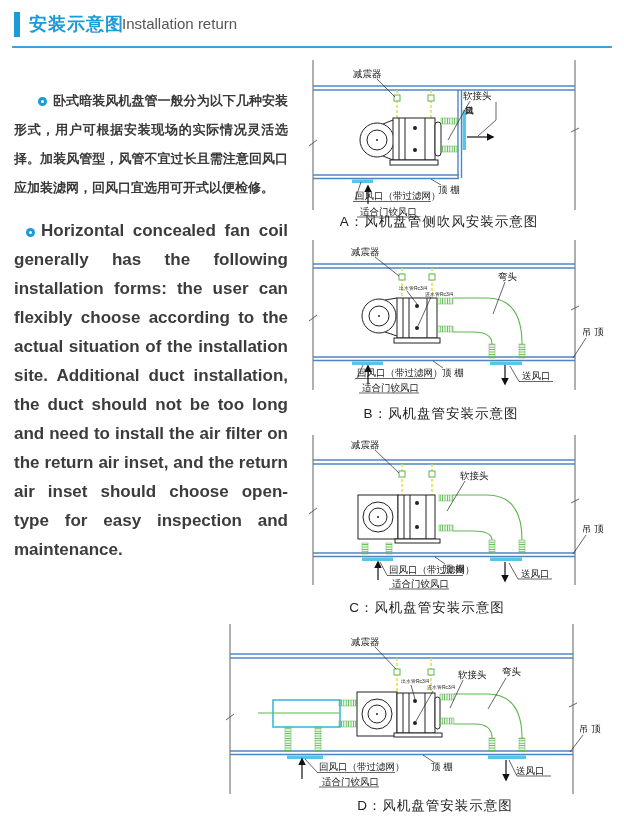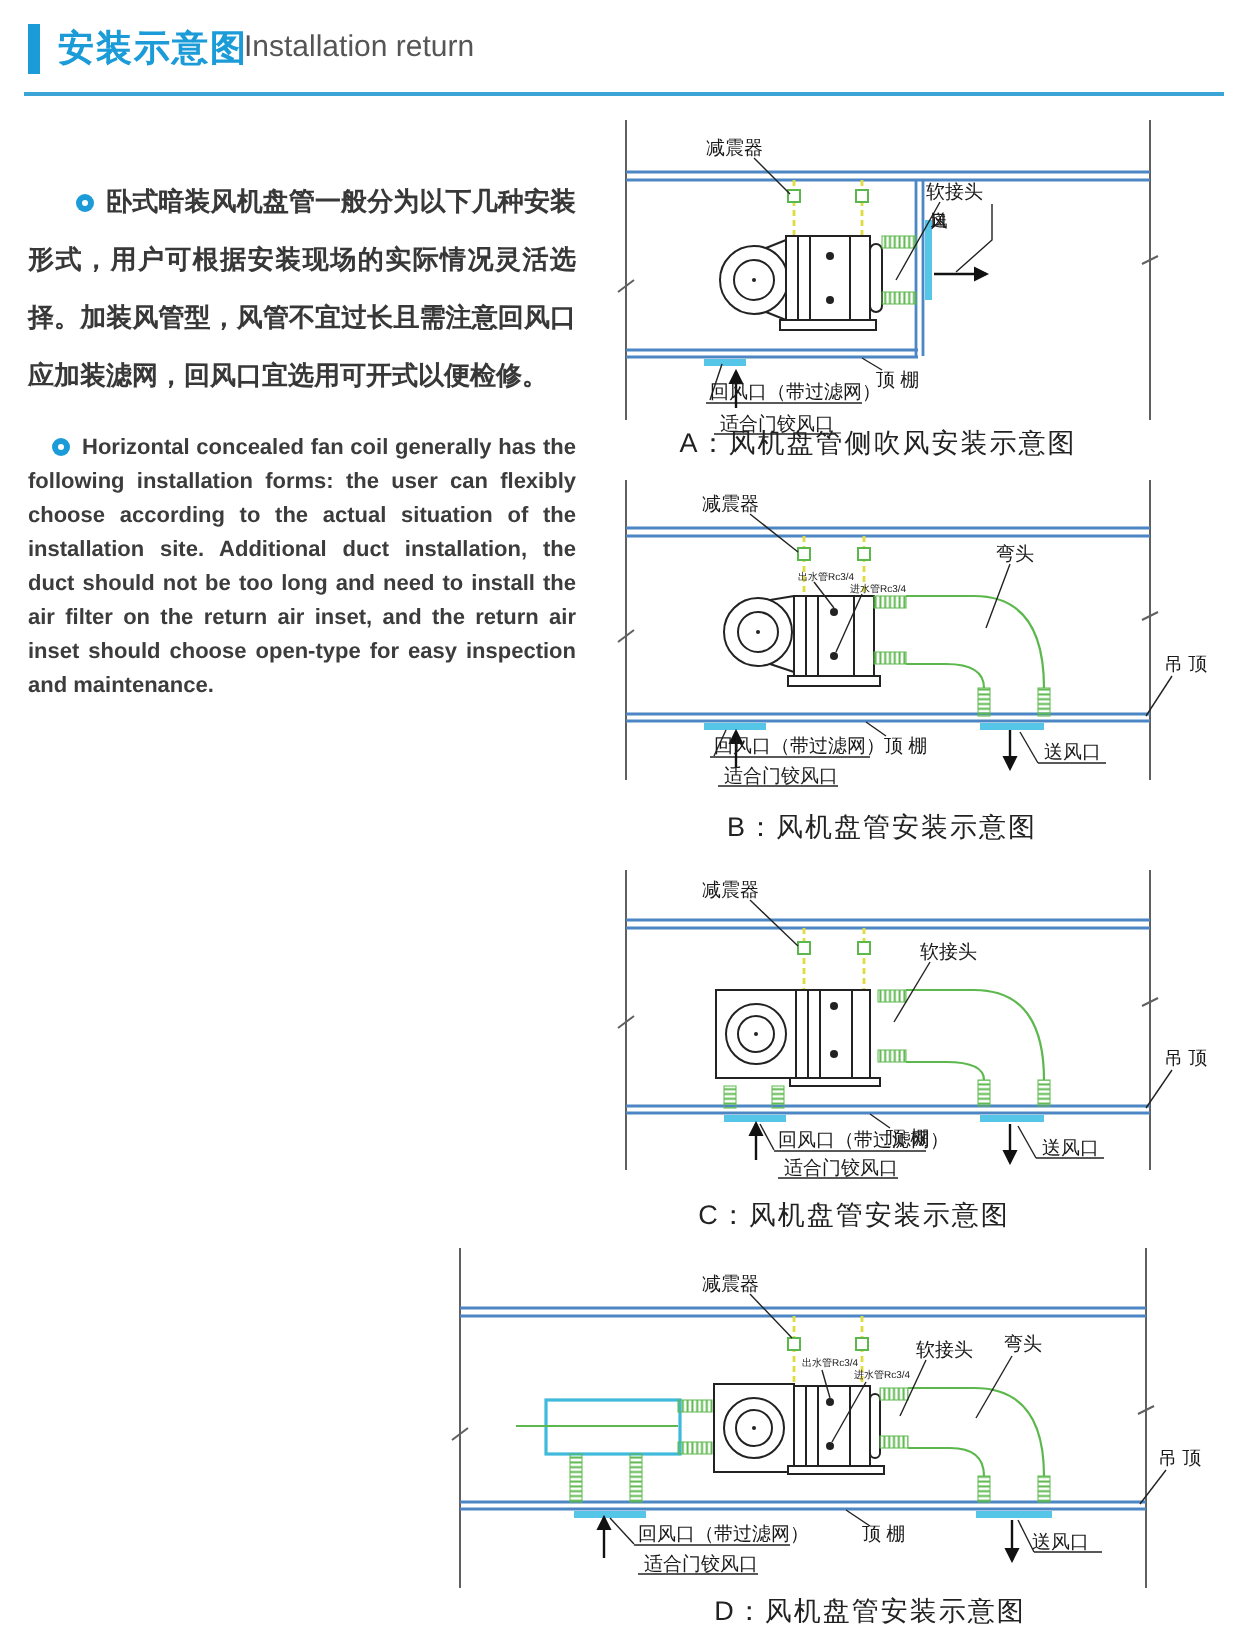--- a/index.html
+++ b/index.html
@@ -7,21 +7,21 @@
         font-family:"Liberation Sans","DejaVu Sans",sans-serif;color:#3c3c3c;}
   
   .hbar{position:absolute;left:14px;top:12px;width:6px;height:25px;background:#1b9bd7;}
   .htitle{position:absolute;left:29px;top:12px;font-size:18px;font-weight:bold;color:#1b9bd7;letter-spacing:1px;}
   .hsub{position:absolute;left:122px;top:15px;font-size:15px;color:#555;}
   .hrule{position:absolute;left:12px;top:46px;width:600px;height:0;border-top:2px solid #3aa4d6;}
   
   .intro{position:absolute;left:14px;top:86px;width:274px;}
   .intro p{margin:0;text-align:justify;font-weight:bold;}
   .intro p.zh{font-size:13px;line-height:29px;text-indent:24px;color:#383838;}
-  .intro p.en{margin-top:14px;font-size:11px;line-height:17px;text-indent:12px;color:#3c3c3c;}
+  .intro p.en{margin-top:14px;font-size:17px;line-height:29px;text-indent:12px;color:#3c3c3c;}
   .bullet{display:inline-block;width:9px;height:9px;border-radius:50%;background:#1b9bd7;position:relative;margin-right:6px;vertical-align:-1px;}
   .bullet::after{content:"";position:absolute;left:3px;top:3px;width:3px;height:3px;border-radius:50%;background:#fff;}
   
   .diag{position:absolute;}
   .vlabel{position:absolute;left:464px;top:99px;height:46px;writing-mode:vertical-rl;
           font-size:8.5px;color:#1a1a1a;letter-spacing:1px;line-height:12px;}
   svg .bl{stroke:#4d86c4;stroke-width:1.4;fill:none;}
   svg .wall{stroke:#606060;stroke-width:1;fill:none;}
   svg .blk{stroke:#222;stroke-width:1;fill:#fff;}
   svg .blkn{stroke:#222;stroke-width:1;fill:none;}

